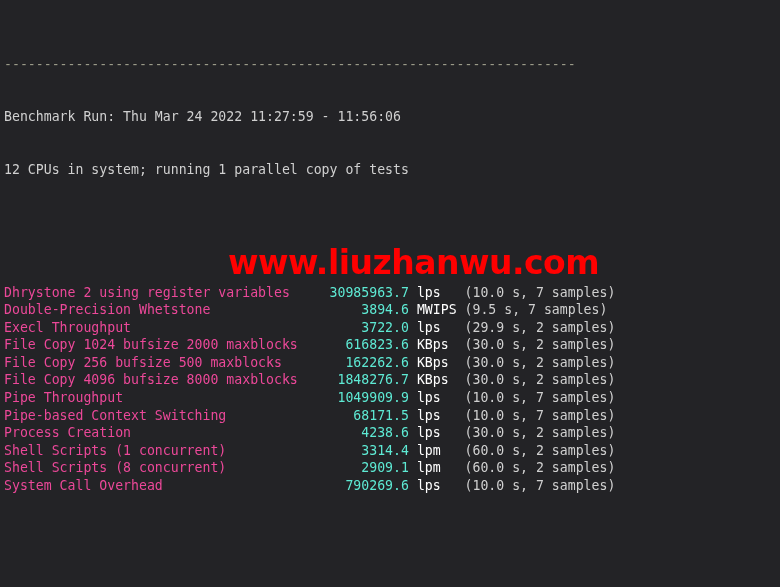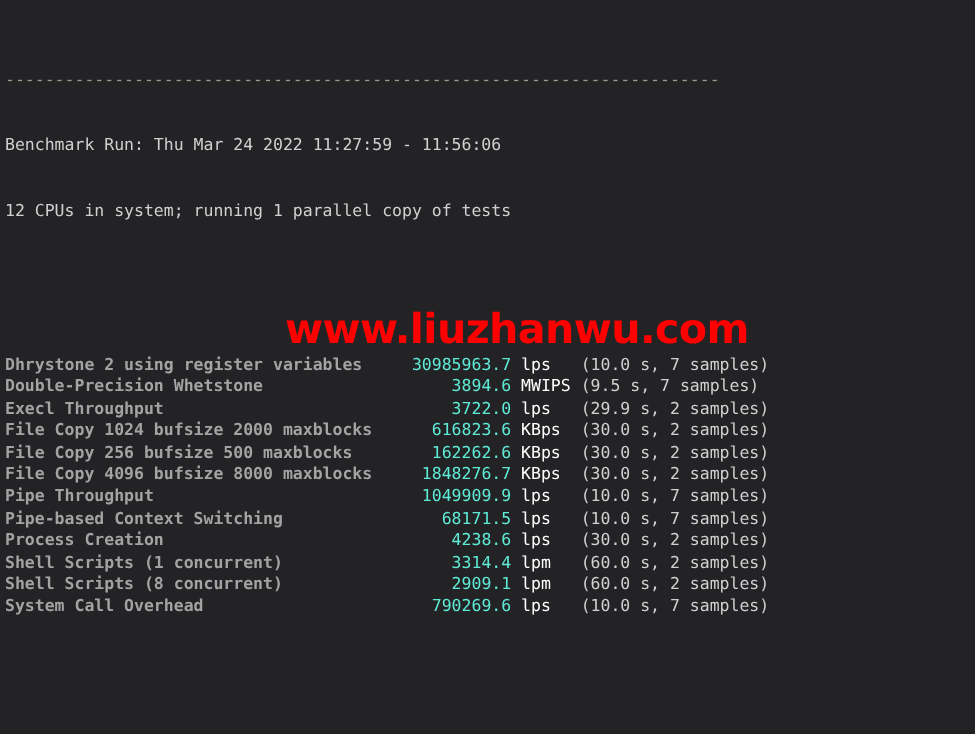--- a/index.html
+++ b/index.html
@@ -27,21 +27,21 @@
     padding: 3px 0 0 4px;
     white-space: pre;
     letter-spacing: 0px;
   }
   .line {
     height: 17.55px;
     white-space: pre;
   }
   .blank { color: transparent; }
   .rule { color: #9a9a88; }
-  .label { color: #a3a3a3; font-weight: bold; }
+  .label { color: #ec4899; }
   .num { color: #5eead4; }
   .unit { color: #ffffff; }
   .meta { color: #d0d0d0; }
   #watermark {
     position: absolute;
     left: 228px;
     top: 254px;
     font-family: "DejaVu Sans", "Liberation Sans", sans-serif;
     font-size: 33px;
     font-weight: bold;

